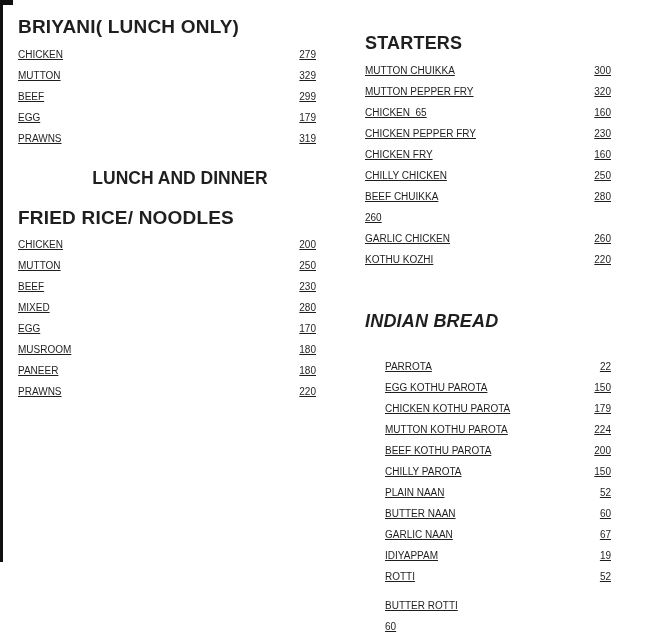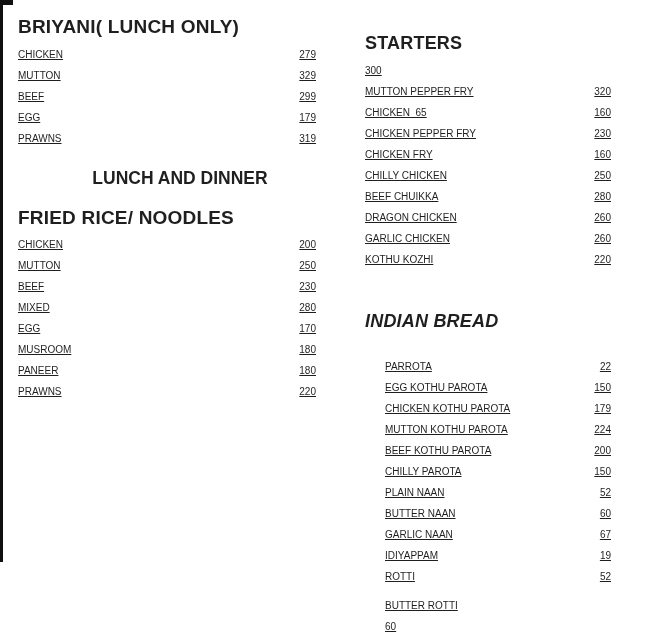--- a/index.html
+++ b/index.html
@@ -122,20 +122,21 @@
           <span class="item-name">PRAWNS</span>
           <span class="item-price">220</span>
         </div>
       </div>
   </div>
 
   <div class="col-right">
     <div class="section-header">STARTERS</div>
     <div class="rows">
         <div class="menu-row">
+          <span class="item-name">MUTTON CHUIKKA</span>
           <span class="item-price">300</span>
         </div>
         <div class="menu-row">
           <span class="item-name">MUTTON PEPPER FRY</span>
           <span class="item-price">320</span>
         </div>
         <div class="menu-row">
           <span class="item-name">CHICKEN  65</span>
           <span class="item-price">160</span>
         </div>
@@ -149,21 +150,20 @@
         </div>
         <div class="menu-row">
           <span class="item-name">CHILLY CHICKEN</span>
           <span class="item-price">250</span>
         </div>
         <div class="menu-row">
           <span class="item-name">BEEF CHUIKKA</span>
           <span class="item-price">280</span>
         </div>
         <div class="menu-row">
-          <span class="item-name">DRAGON CHICKEN</span>
           <span class="item-price">260</span>
         </div>
         <div class="menu-row">
           <span class="item-name">GARLIC CHICKEN</span>
           <span class="item-price">260</span>
         </div>
         <div class="menu-row">
           <span class="item-name">KOTHU KOZHI</span>
           <span class="item-price">220</span>
         </div>

